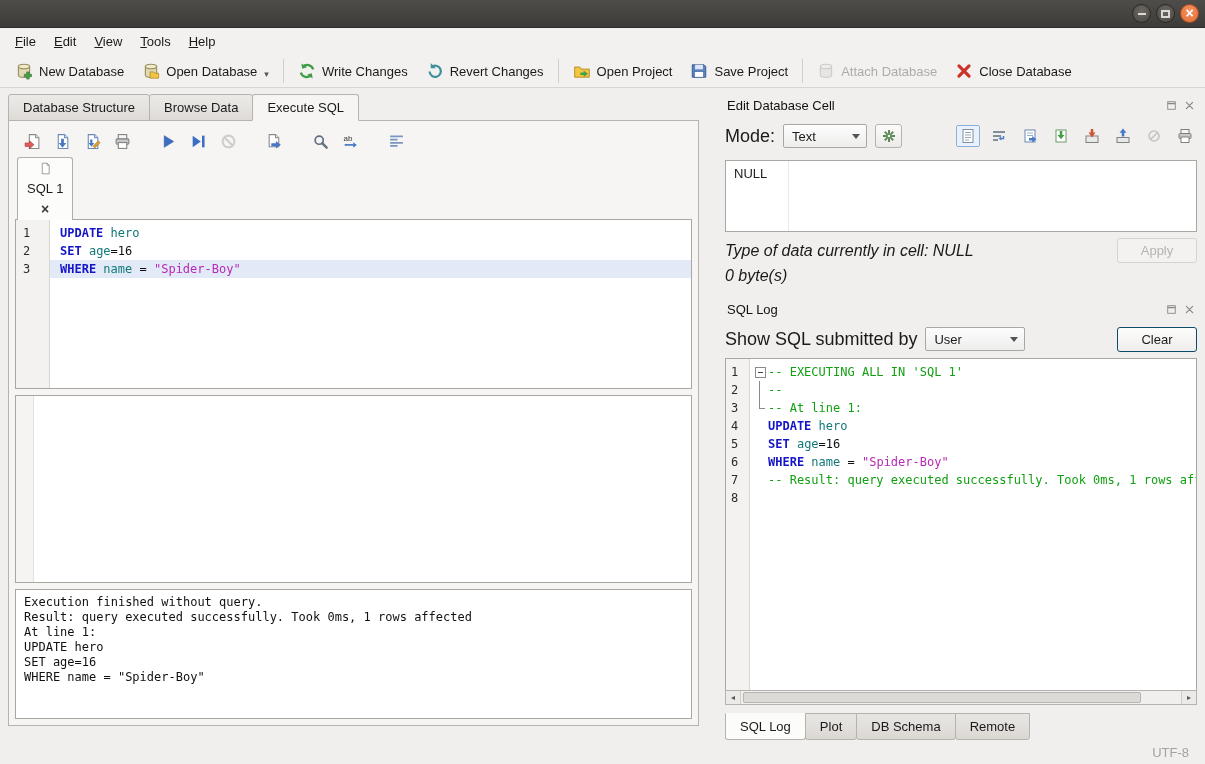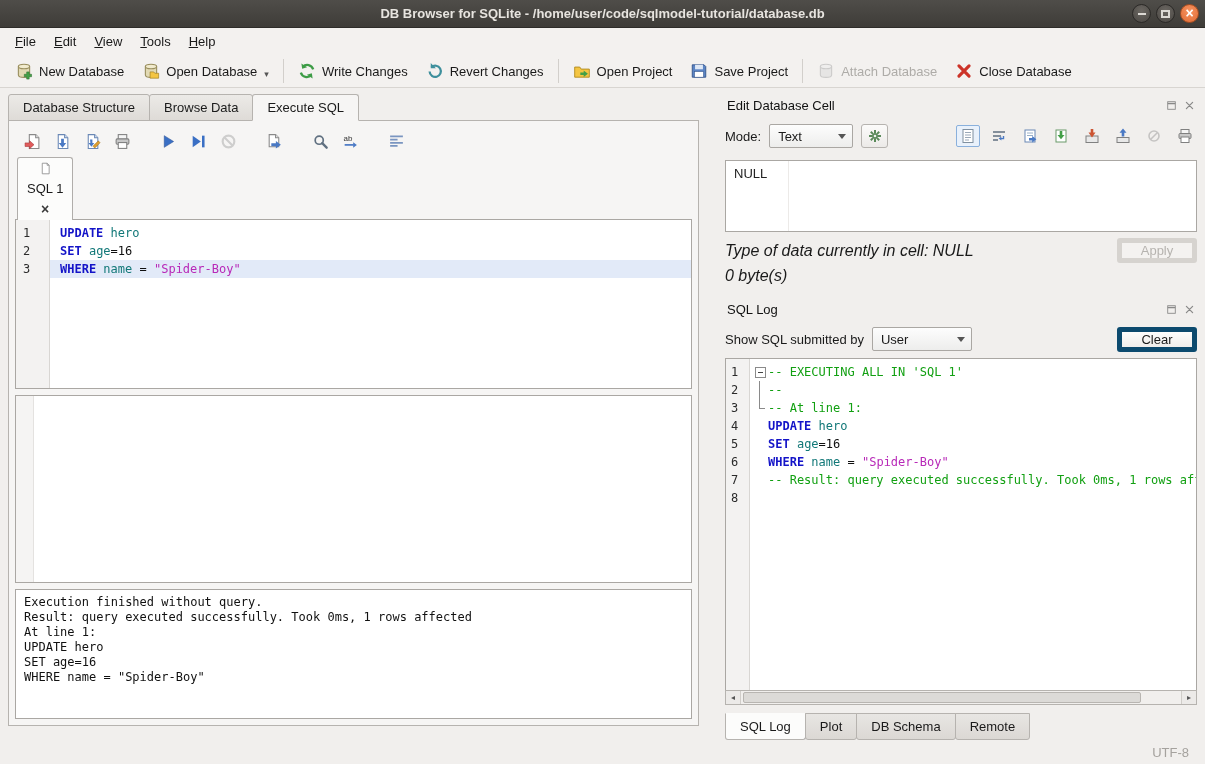--- a/index.html
+++ b/index.html
@@ -68,38 +68,38 @@
   .output-frame { flex:1; border:1px solid #aaa7a3; background:#fff; margin-top:6px; padding:5px 8px; overflow:hidden; min-height:0; }
   .out-line { font-family:"DejaVu Sans Mono",monospace; font-size:12px; line-height:15px; white-space:pre; color:#111; }
 
   
   .right-panel { flex:1; display:flex; flex-direction:column; min-width:0; }
   .dock-header { flex:0 0 22px; display:flex; align-items:center; justify-content:space-between; padding:0 2px; color:#111; }
   .dock-header.log { margin-top:10px; }
   .dock-icons { display:flex; gap:7px; align-items:center; }
   .dock-icons .ic { width:11px; height:11px; opacity:.8; }
   .mode-row { flex:0 0 40px; display:flex; align-items:center; gap:8px; }
-  .lbl { font-size:13px; }
+  .lbl { font-size:18px; }
   .combo { height:24px; border:1px solid #aaa7a3; border-radius:2px; background:linear-gradient(#fdfdfd,#ededec); display:flex; align-items:center; justify-content:space-between; padding:0 6px 0 8px; gap:10px; }
   .combo.mode { min-width:84px; }
   .combo.user { min-width:100px; }
   .combo-arrow { width:0; height:0; border-left:4px solid transparent; border-right:4px solid transparent; border-top:5px solid #555; }
   .gear-btn { width:27px; height:24px; border:1px solid #b6b3af; border-radius:3px; background:linear-gradient(#fcfbfa,#eceae8); display:flex; align-items:center; justify-content:center; }
   .gear-btn .ic { width:16px; height:16px; }
   .cell-icons { margin-left:auto; display:flex; gap:7px; align-items:center; }
   .ci-btn { width:24px; height:22px; display:flex; align-items:center; justify-content:center; border-radius:2px; border:1px solid transparent; }
   .ci-btn.active { border-color:#8ab0dc; background:#e9f1fb; }
   .ci-btn.disabled .ic { opacity:.45; filter:grayscale(1); }
   .ci-btn .ic { width:16px; height:16px; }
   .cell-value-frame { flex:0 0 72px; margin-top:4px; border:1px solid #aaa7a3; background:#fff; position:relative; padding:5px 8px; }
   .cell-value-frame::after { content:""; position:absolute; left:62px; top:0; bottom:0; width:1px; background:#eceae8; }
   .cell-value { font-size:13px; color:#222; }
   .cell-info { flex:0 0 56px; position:relative; padding-top:10px; }
   .info-lines { display:flex; flex-direction:column; gap:7px; font-size:16px;font-style:italic; }
-  .btn { height:25px; width:80px; border:5px solid #0c4a6e; border-radius:3px; background:linear-gradient(#fdfdfc,#efedeb); font-size:13px; font-family:inherit; color:#1a1a1a; }
+  .btn { height:25px; width:80px; border:1px solid #0c4a6e; border-radius:3px; background:linear-gradient(#fdfdfc,#efedeb); font-size:13px; font-family:inherit; color:#1a1a1a; }
   .btn.disabled { color:#b6b3af; border-color:#d6d3cf; background:#f4f2f0; }
   .cell-info .btn { position:absolute; right:0; top:6px; }
   .log-controls { flex:0 0 38px; display:flex; align-items:center; gap:8px; }
   .log-controls .btn { margin-left:auto; }
   .log-frame { flex:1; border:1px solid #aaa7a3; background:#fff; display:flex; overflow:hidden; min-height:0; }
   .log-frame .gutter { width:24px; flex:0 0 24px; }
   .log-frame .gutter .ln { padding-left:5px; }
   .log-frame .code-line { padding-left:2px; }
   .fold { width:16px; flex:0 0 16px; height:18px; position:relative; }
   .fold-box::before { content:""; position:absolute; top:4px; left:3px; width:9px; height:9px; border:1px solid #8a8a8a; background:#fff; }
@@ -256,21 +256,20 @@
   <symbol id="ic-page" viewBox="0 0 16 16">
         <path d="M4 1.5h6l2.5 2.5v10.5H4z" fill="#fff" stroke="#8a8a8a"></path>
         <path d="M10 1.5V4h2.5" fill="none" stroke="#8a8a8a"></path>
       </symbol>
 </defs>
 </svg>
 
 <div class="window">
 
   <div class="titlebar">
-    <div class="title-text">DB Browser for SQLite - /home/user/code/sqlmodel-tutorial/database.db</div>
     <div class="win-controls">
       <span class="wbtn">
           <span class="glyph-min"></span>
         </span>
       <span class="wbtn">
           <span class="glyph-max"></span>
         </span>
       <span class="wbtn close">
           <span class="glyph-close">×</span>
         </span>

